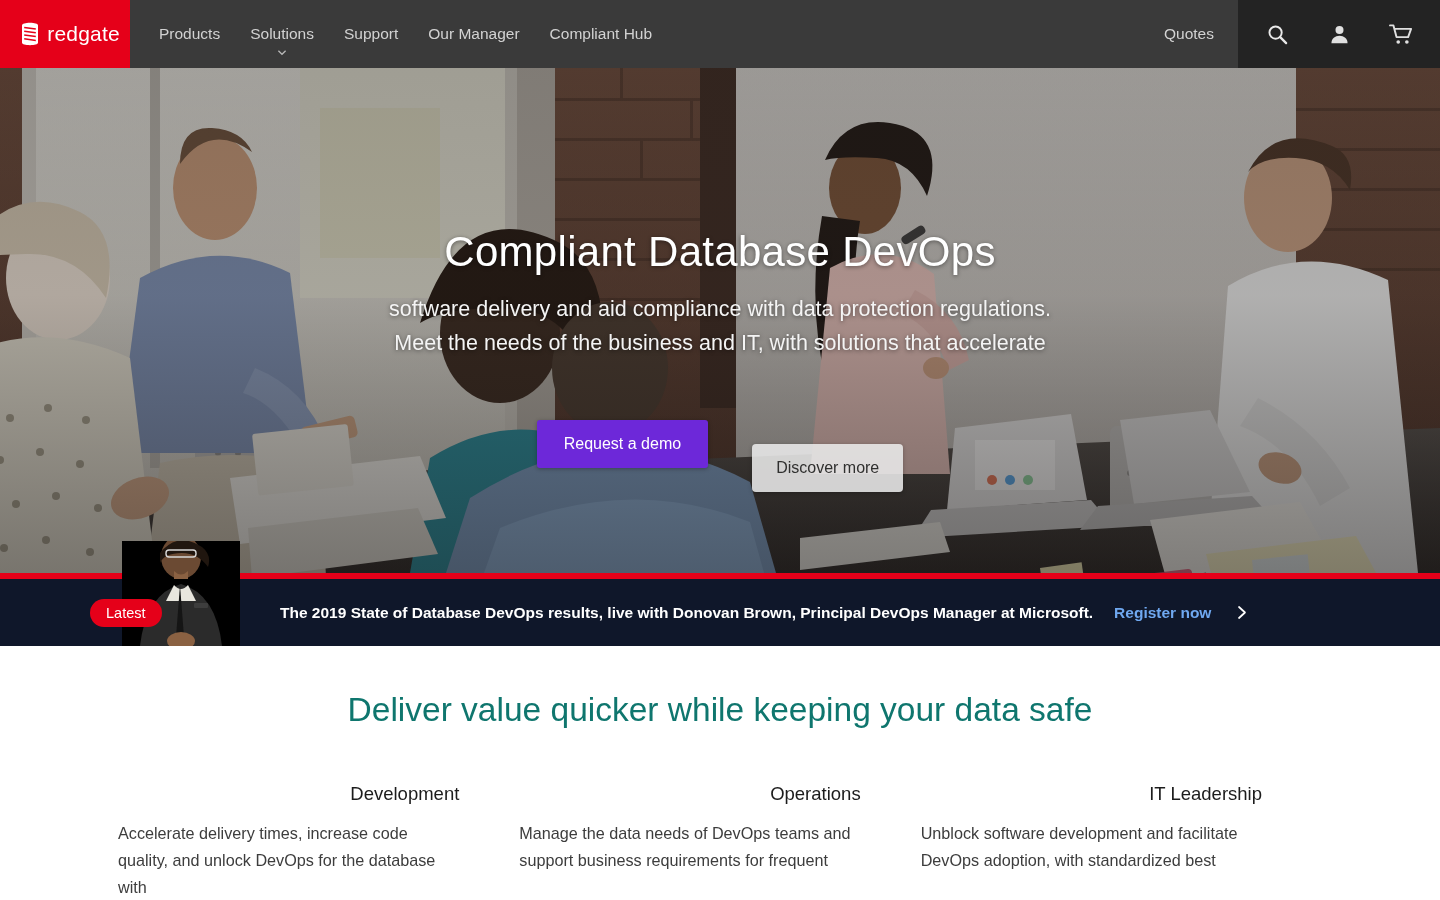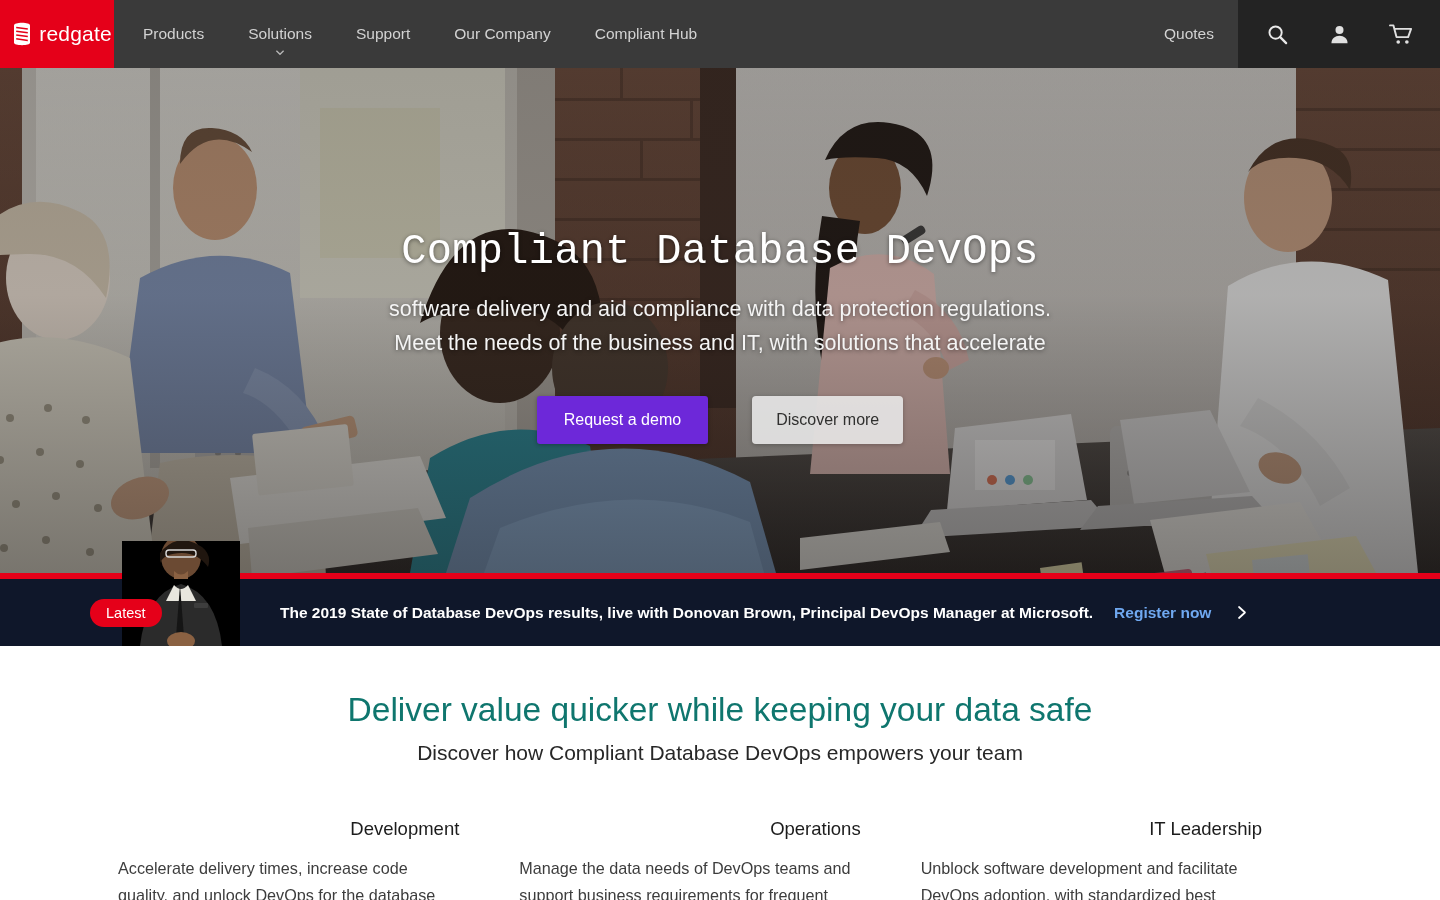--- a/index.html
+++ b/index.html
@@ -11,38 +11,38 @@
   }
 
   
   .topnav {
     position: relative;
     width: 1440px; height: 68px;
     background: #3a3a3a;
     display: flex; align-items: stretch;
   }
   .logo-box {
-    width: 114px; height: 68px;
+    width: 130px; height: 68px;
     background: #e50019;
     display: flex; align-items: center; justify-content: center;
     flex: none;
     padding-left: 10px;
   }
   .logo-inner { display: flex; align-items: center; gap: 7px; }
   .logo-mark { width: 20px; height: 24px; display: block; }
   .logo-word {
     color: #ffffff;
     font-size: 21px;
     letter-spacing: .2px;
     font-weight: 400;
   }
   .nav-links {
     display: flex; align-items: center;
     padding-left: 14px;
-    gap: 14px;
+    gap: 0px;
   }
   .nav-item {
     position: relative;
     color: #d2d2d2;
     font-size: 15.5px;
     padding: 0 15px;
     height: 68px;
     display: flex; align-items: center;
     cursor: pointer;
     white-space: nowrap;
@@ -90,21 +90,21 @@
       linear-gradient(to bottom, rgba(30,26,24,.34) 0%, rgba(30,26,24,.30) 45%, rgba(20,17,16,.52) 100%);
   }
   .hero-content {
     position: absolute;
     left: 0; right: 0;
     top: 160px;
     text-align: center;
     z-index: 5;
   }
   .hero-title {
-    font-family: Liberation Mono, monospace;
+    font-family: Liberation Sans, sans-serif;
     color: #ffffff;
     font-size: 42px;
     font-weight: 400;
     letter-spacing: .3px;
     text-shadow: 0 1px 4px rgba(0,0,0,.45);
     line-height: 1.15;
   }
   .hero-sub {
     margin-top: 16px;
     color: #f4f4f4;
@@ -131,20 +131,21 @@
     padding: 15px 27px;
     border-radius: 3px;
     box-shadow: 0 1px 4px rgba(0,0,0,.3);
   }
   .btn-ghost {
     background: rgba(233,233,233,.88);
     color: #30302f;
     padding: 15px 24px;
     border-radius: 4px;
     box-shadow: 0 1px 4px rgba(0,0,0,.25);
+    margin-top: 48px;
   }
 
   
   .red-rule {
     width: 1440px; height: 6px;
     background: #e50019;
   }
   .promo {
     position: relative;
     width: 1440px; height: 67px;
@@ -258,21 +259,21 @@
       <span class="caret">
         <svg viewBox="0 0 10 10" width="9" height="9">
             <path d="M1 3l4 4 4-4" fill="none" stroke="#b8b8b8" stroke-width="1.4"></path>
           </svg>
       </span>
     </div>
     <div class="nav-item">
       <span>Support</span>
     </div>
     <div class="nav-item">
-      <span>Our Company</span>
+      <span>Our Manager</span>
     </div>
     <div class="nav-item">
       <span>Compliant Hub</span>
     </div>
   </div>
 
   <div class="nav-spacer"></div>
 
   <div class="quotes-item">
     <span>Quotes</span>
@@ -505,21 +506,20 @@
     <span class="promo-arrow">
       <svg width="11" height="15" viewBox="0 0 11 15">
           <path d="M2 2l6 5.5-6 5.5" fill="none" stroke="#ffffff" stroke-width="1.7" stroke-linecap="round" stroke-linejoin="round"></path>
         </svg>
     </span>
   </div>
 </div>
 
 <div class="lower">
   <div class="sec-title">Deliver value quicker while keeping your data safe</div>
-  <div class="sec-sub">Discover how Compliant Database DevOps empowers your team</div>
 
   <div class="cols">
     <div class="col">
       <div class="col-h">Development</div>
       <div class="col-p">Accelerate delivery times, increase code quality, and unlock DevOps for the database with</div>
     </div>
     <div class="col">
       <div class="col-h">Operations</div>
       <div class="col-p">Manage the data needs of DevOps teams and support business requirements for frequent</div>
     </div>

